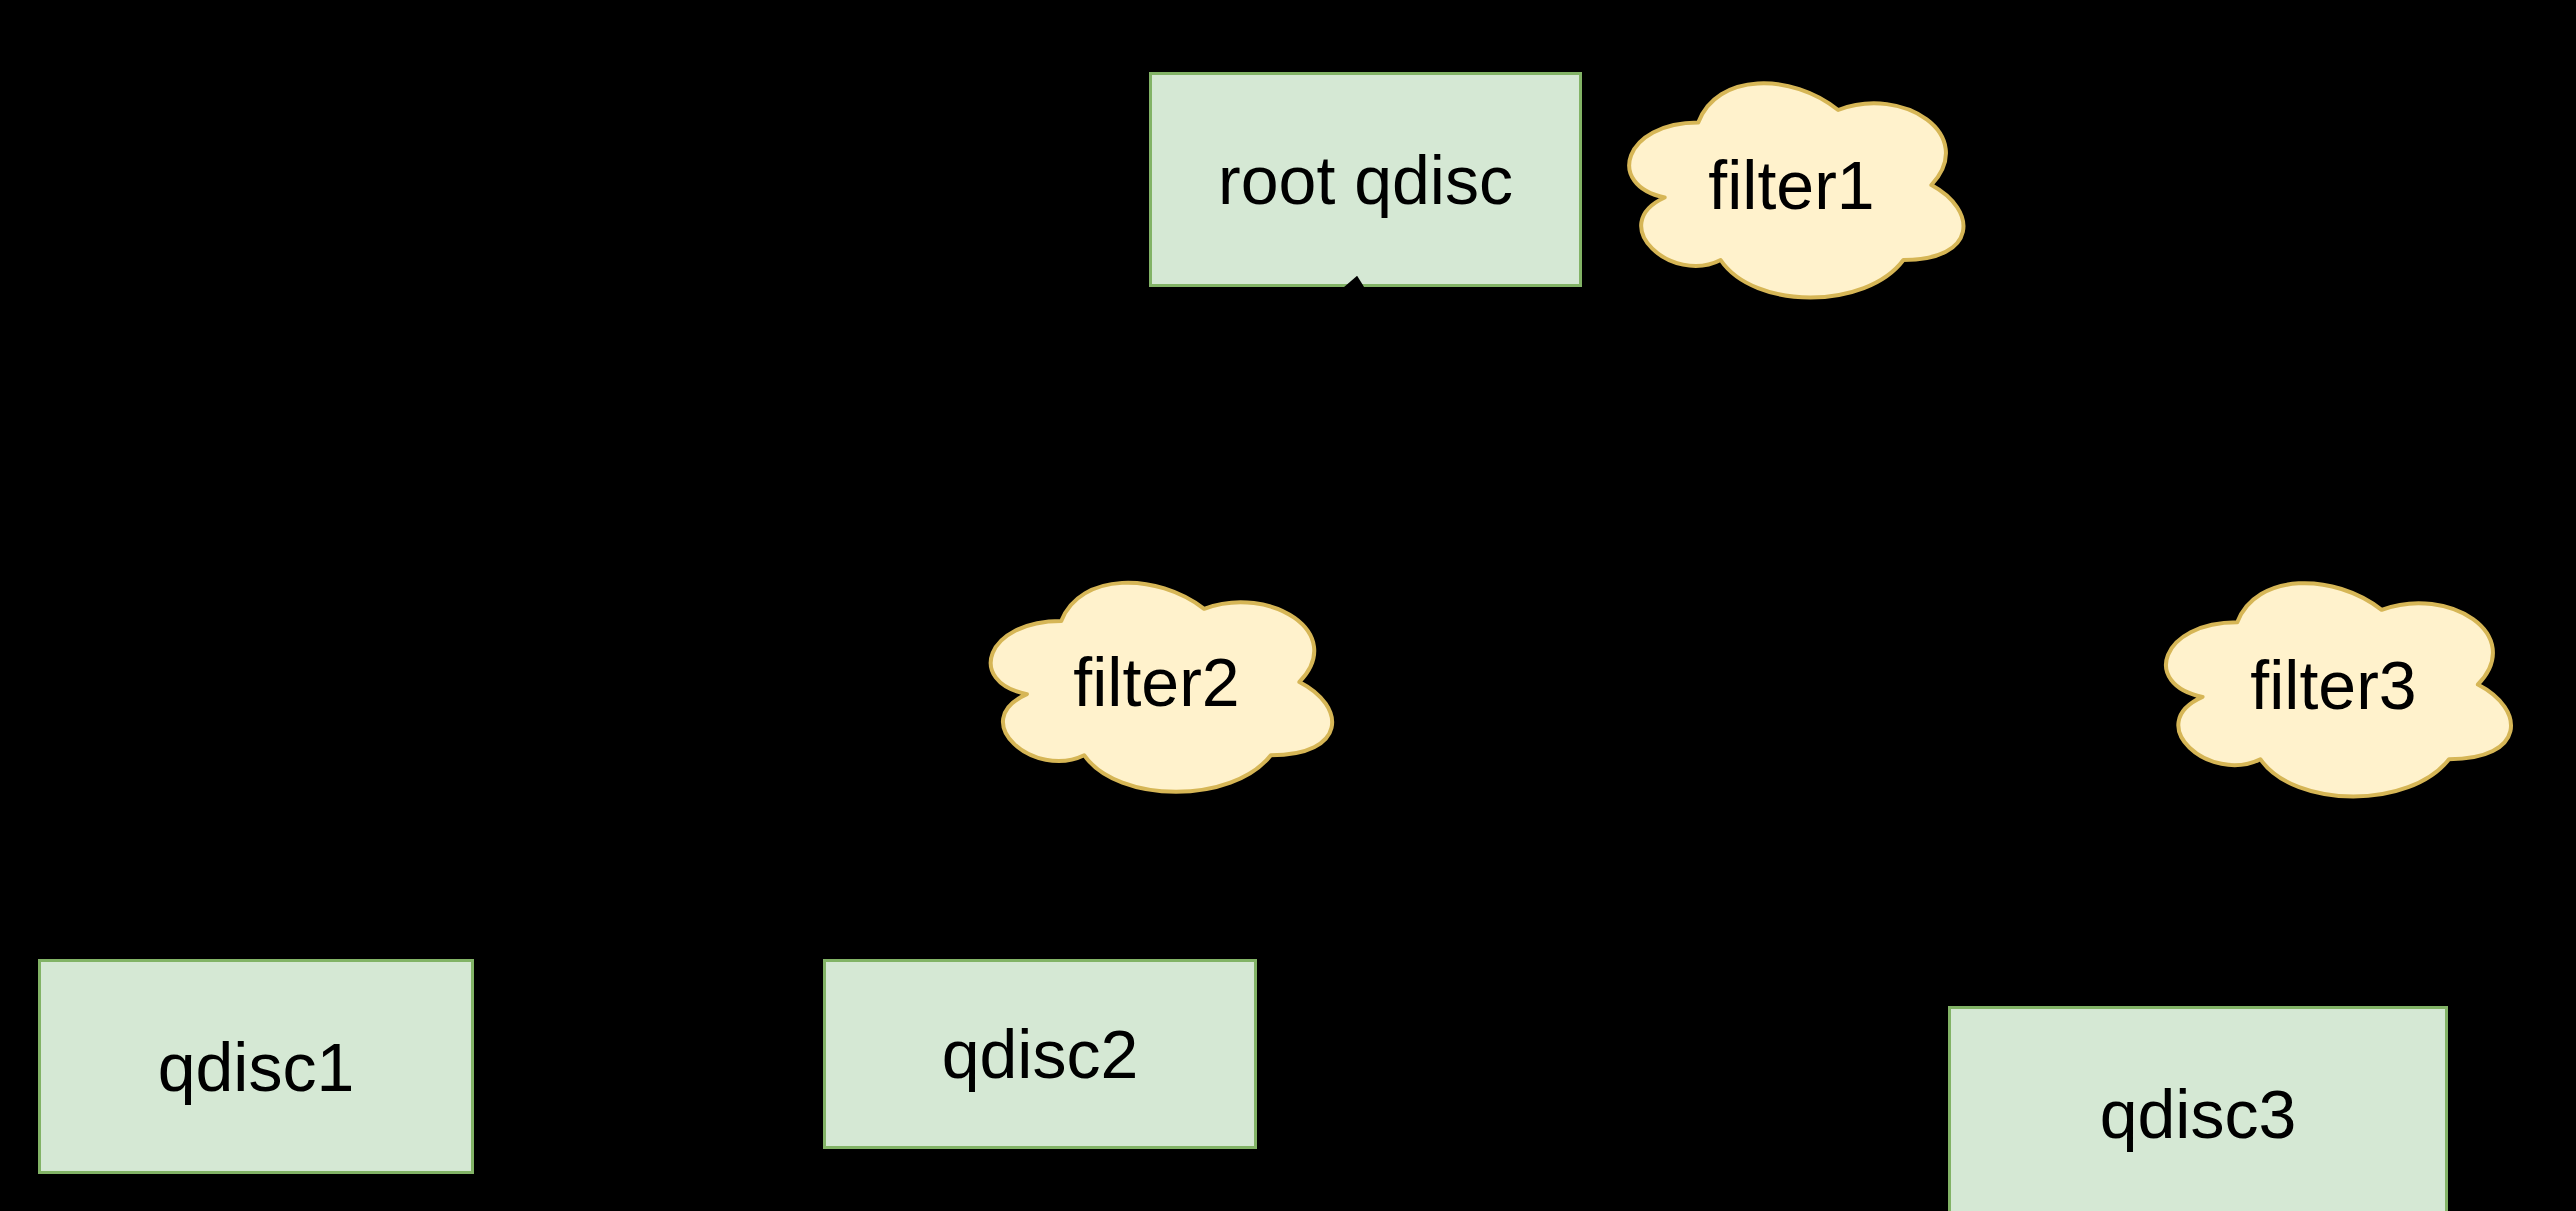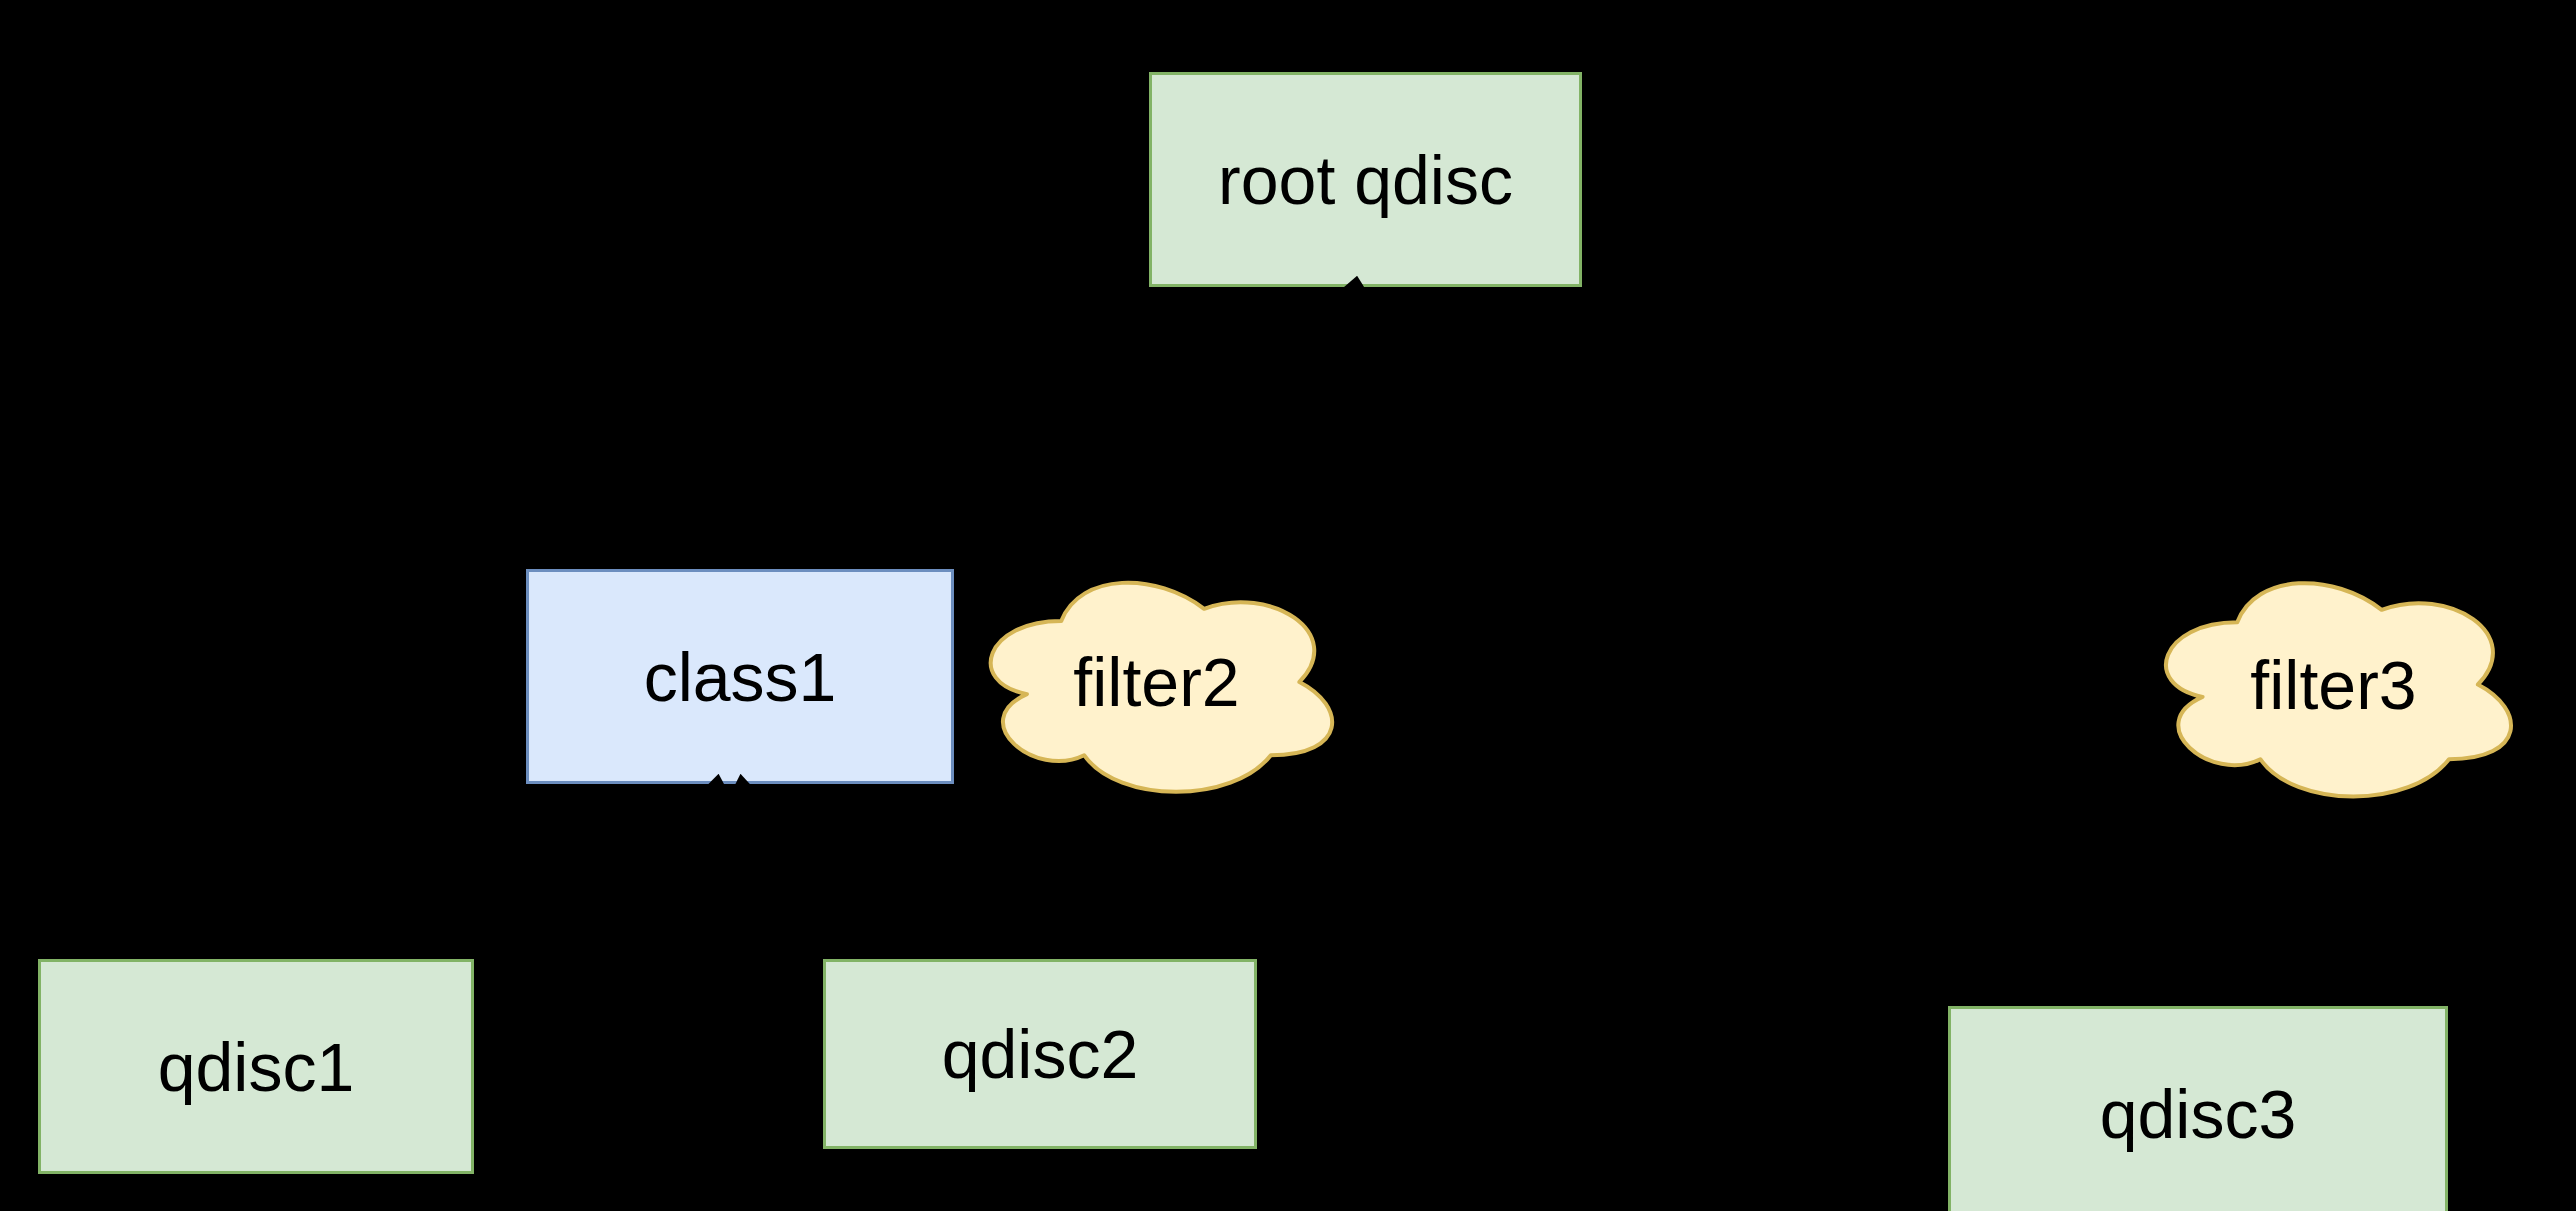--- a/index.html
+++ b/index.html
@@ -77,24 +77,27 @@
 </style>
 </head>
 <body>
 
 <div class="stage">
 
   <div class="node qdisc" style="left:1149px; top:72px; width:433px; height:215px;">
     <span>root qdisc</span>
   </div>
 
+  <div class="cloud" style="left:1605px; top:60px; width:373px; height:250px;">
+    <svg viewBox="0 0 100 100" preserveAspectRatio="none">
+      <path d="M 25 25 C 5 25 0 50 16 55 C 0 66 18 90 31 80 C 40 100 70 100 80 80 C 100 80 100 60 87.5 50 C 100 30 80 10 62.5 20 C 50 5 30 5 25 25 Z"></path>
+    </svg>
+    <span class="label">filter1</span>
+  </div>
 
-  <div class="node tclass" style="left:526px; top:569px; width:428px; height:215px;">
-    <span>class1</span>
-  </div>
 
   <div class="cloud" style="left:966px; top:560px; width:381px; height:244px;">
     <svg viewBox="0 0 100 100" preserveAspectRatio="none">
       <path d="M 25 25 C 5 25 0 50 16 55 C 0 66 18 90 31 80 C 40 100 70 100 80 80 C 100 80 100 60 87.5 50 C 100 30 80 10 62.5 20 C 50 5 30 5 25 25 Z"></path>
     </svg>
     <span class="label">filter2</span>
   </div>
 
 
   <div class="cloud" style="left:2141px; top:560px; width:385px; height:249px;">

